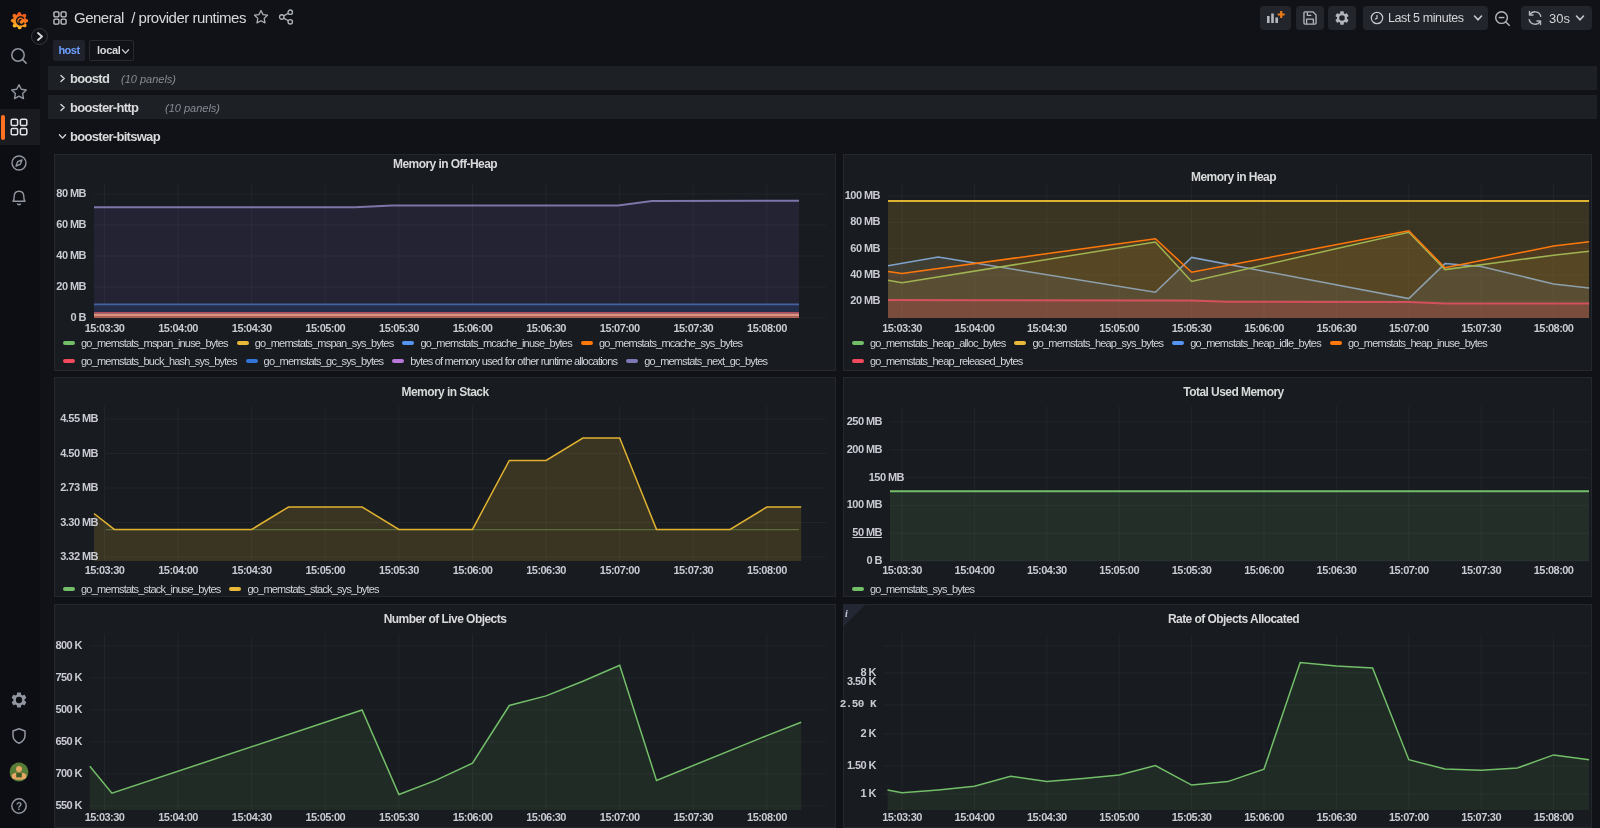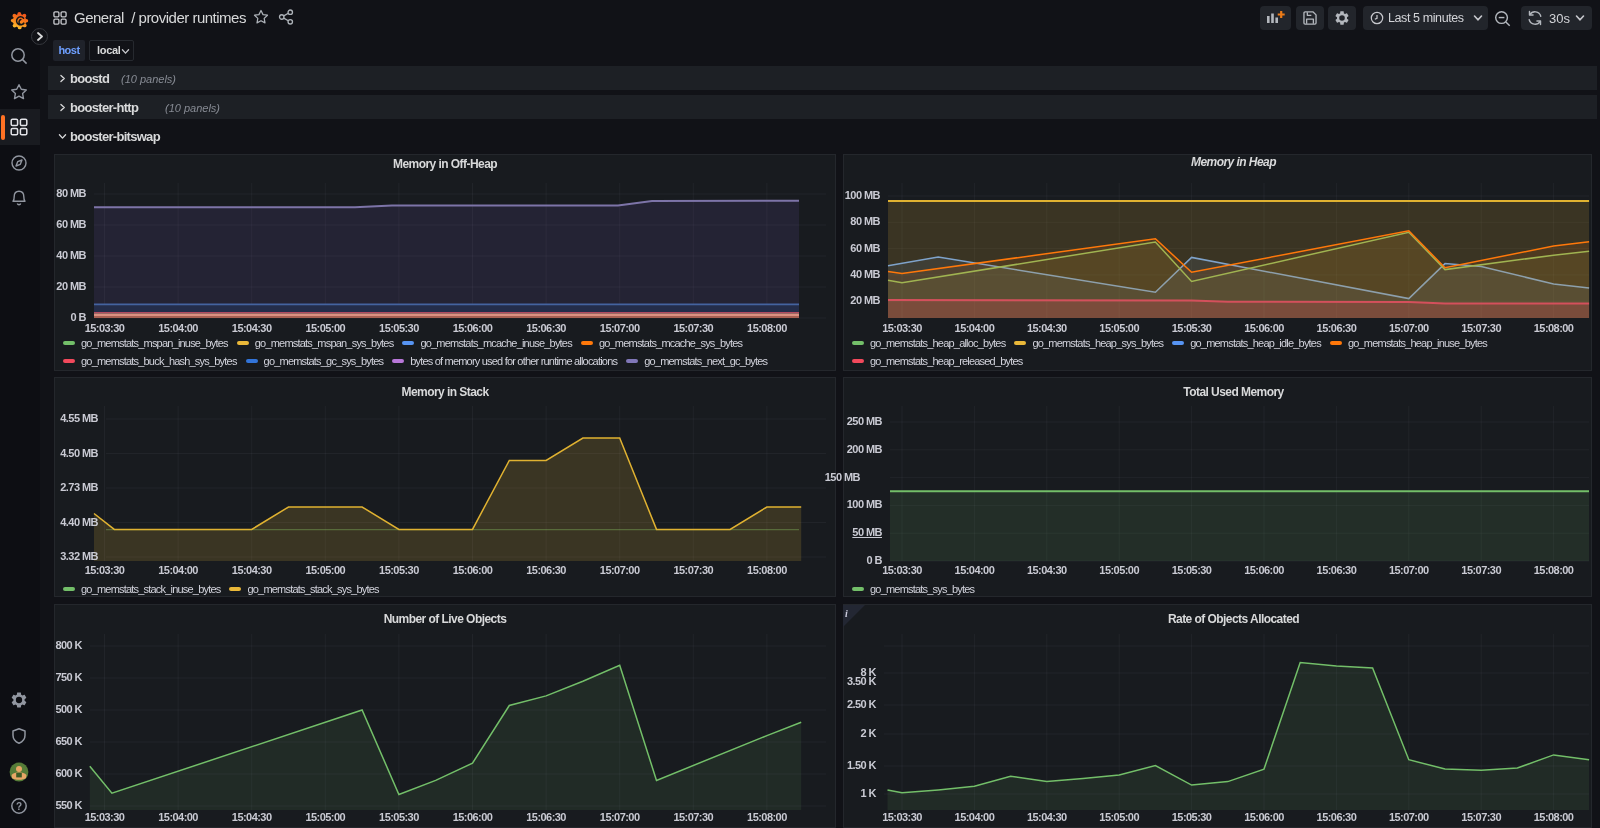--- a/index.html
+++ b/index.html
@@ -185,32 +185,32 @@
     <div class="al xc" style="left:872.0px;top:321.5px;">15:03:30</div>
     <div class="al xc" style="left:944.4px;top:321.5px;">15:04:00</div>
     <div class="al xc" style="left:1016.8px;top:321.5px;">15:04:30</div>
     <div class="al xc" style="left:1089.2px;top:321.5px;">15:05:00</div>
     <div class="al xc" style="left:1161.6px;top:321.5px;">15:05:30</div>
     <div class="al xc" style="left:1234.0px;top:321.5px;">15:06:00</div>
     <div class="al xc" style="left:1306.4px;top:321.5px;">15:06:30</div>
     <div class="al xc" style="left:1378.8px;top:321.5px;">15:07:00</div>
     <div class="al xc" style="left:1451.2px;top:321.5px;">15:07:30</div>
     <div class="al xc" style="left:1523.6px;top:321.5px;">15:08:00</div>
-    <div class="pt" style="left:1033.5px;top:155px;font-style:italic;">Memory in Heap</div>
+    <div class="pt" style="left:1033.5px;top:170px;">Memory in Heap</div>
     <div class="lg" style="left:852px;top:335.0px;">
       <span class="li"><span class="sw" style="background:#73bf69"></span>go_memstats_heap_alloc_bytes</span>
       <span class="li"><span class="sw" style="background:#eab839"></span>go_memstats_heap_sys_bytes</span>
       <span class="li"><span class="sw" style="background:#5794f2"></span>go_memstats_heap_idle_bytes</span>
       <span class="li"><span class="sw" style="background:#ff780a"></span>go_memstats_heap_inuse_bytes</span>
     </div>
     <div class="lg" style="left:852px;top:353.0px;">
       <span class="li"><span class="sw" style="background:#f2495c"></span>go_memstats_heap_released_bytes</span>
     </div>
     <div class="al" style="right:1502px;top:550.0px;">3.32 MB</div>
-    <div class="al" style="right:1502px;top:515.5px;">4.40 MB</div>
+    <div class="al" style="right:1502px;top:515.5px;">3.30 MB</div>
     <div class="al" style="right:1502px;top:481.0px;">2.73 MB</div>
     <div class="al" style="right:1502px;top:446.5px;">4.50 MB</div>
     <div class="al" style="right:1502px;top:412.0px;">4.55 MB</div>
     <div class="al xc" style="left:74.5px;top:563.5px;">15:03:30</div>
     <div class="al xc" style="left:148.1px;top:563.5px;">15:04:00</div>
     <div class="al xc" style="left:221.7px;top:563.5px;">15:04:30</div>
     <div class="al xc" style="left:295.3px;top:563.5px;">15:05:00</div>
     <div class="al xc" style="left:368.9px;top:563.5px;">15:05:30</div>
     <div class="al xc" style="left:442.5px;top:563.5px;">15:06:00</div>
     <div class="al xc" style="left:516.1px;top:563.5px;">15:06:30</div>
@@ -218,58 +218,58 @@
     <div class="al xc" style="left:663.3px;top:563.5px;">15:07:30</div>
     <div class="al xc" style="left:736.9px;top:563.5px;">15:08:00</div>
     <div class="pt" style="left:245.0px;top:385.0px;">Memory in Stack</div>
     <div class="lg" style="left:63px;top:581.0px;">
       <span class="li"><span class="sw" style="background:#73bf69"></span>go_memstats_stack_inuse_bytes</span>
       <span class="li"><span class="sw" style="background:#eab839"></span>go_memstats_stack_sys_bytes</span>
     </div>
     <div class="al" style="right:718px;top:554.0px;">0 B</div>
     <div class="al" style="right:718px;top:526.2px;text-decoration:underline;">50 MB</div>
     <div class="al" style="right:718px;top:498.4px;">100 MB</div>
-    <div class="al" style="right:740px;top:470.6px;">150 MB</div>
+    <div class="al" style="right:696px;top:470.6px;">150 MB</div>
     <div class="al" style="right:718px;top:442.8px;">200 MB</div>
     <div class="al" style="right:718px;top:415.0px;">250 MB</div>
     <div class="al xc" style="left:872.0px;top:563.5px;">15:03:30</div>
     <div class="al xc" style="left:944.4px;top:563.5px;">15:04:00</div>
     <div class="al xc" style="left:1016.8px;top:563.5px;">15:04:30</div>
     <div class="al xc" style="left:1089.2px;top:563.5px;">15:05:00</div>
     <div class="al xc" style="left:1161.6px;top:563.5px;">15:05:30</div>
     <div class="al xc" style="left:1234.0px;top:563.5px;">15:06:00</div>
     <div class="al xc" style="left:1306.4px;top:563.5px;">15:06:30</div>
     <div class="al xc" style="left:1378.8px;top:563.5px;">15:07:00</div>
     <div class="al xc" style="left:1451.2px;top:563.5px;">15:07:30</div>
     <div class="al xc" style="left:1523.6px;top:563.5px;">15:08:00</div>
     <div class="pt" style="left:1033.5px;top:385.0px;">Total Used Memory</div>
     <div class="lg" style="left:852px;top:581.0px;">
       <span class="li"><span class="sw" style="background:#73bf69"></span>go_memstats_sys_bytes</span>
     </div>
     <div class="al" style="right:1518px;top:799.0px;">550 K</div>
-    <div class="al" style="right:1518px;top:767.0px;">600 K</div>
+    <div class="al" style="right:1518px;top:767.0px;">700 K</div>
     <div class="al" style="right:1518px;top:735.0px;">650 K</div>
     <div class="al" style="right:1518px;top:703.0px;">500 K</div>
     <div class="al" style="right:1518px;top:671.0px;">750 K</div>
     <div class="al" style="right:1518px;top:639.0px;">800 K</div>
     <div class="al xc" style="left:74.5px;top:811.0px;">15:03:30</div>
     <div class="al xc" style="left:148.1px;top:811.0px;">15:04:00</div>
     <div class="al xc" style="left:221.7px;top:811.0px;">15:04:30</div>
     <div class="al xc" style="left:295.3px;top:811.0px;">15:05:00</div>
     <div class="al xc" style="left:368.9px;top:811.0px;">15:05:30</div>
     <div class="al xc" style="left:442.5px;top:811.0px;">15:06:00</div>
     <div class="al xc" style="left:516.1px;top:811.0px;">15:06:30</div>
     <div class="al xc" style="left:589.7px;top:811.0px;">15:07:00</div>
     <div class="al xc" style="left:663.3px;top:811.0px;">15:07:30</div>
     <div class="al xc" style="left:736.9px;top:811.0px;">15:08:00</div>
     <div class="pt" style="left:245.0px;top:612.0px;">Number of Live Objects</div>
     <div class="al" style="right:724px;top:787.0px;">1 K</div>
     <div class="al" style="right:724px;top:759.0px;">1.50 K</div>
     <div class="al" style="right:724px;top:727.0px;">2 K</div>
-    <div class="al" style="right:724px;top:698.0px;">2.50 K</div>
+    <div class="al" style="right:724px;top:698.0px;font-family:Liberation Mono, monospace;">2.50 K</div>
     <div class="al" style="right:724px;top:666.0px;">8 K</div>
     <div class="al" style="right:724px;top:639.0px;margin-top:36px;">3.50 K</div>
     <div class="al xc" style="left:872.0px;top:811.0px;">15:03:30</div>
     <div class="al xc" style="left:944.4px;top:811.0px;">15:04:00</div>
     <div class="al xc" style="left:1016.8px;top:811.0px;">15:04:30</div>
     <div class="al xc" style="left:1089.2px;top:811.0px;">15:05:00</div>
     <div class="al xc" style="left:1161.6px;top:811.0px;">15:05:30</div>
     <div class="al xc" style="left:1234.0px;top:811.0px;">15:06:00</div>
     <div class="al xc" style="left:1306.4px;top:811.0px;">15:06:30</div>
     <div class="al xc" style="left:1378.8px;top:811.0px;">15:07:00</div>

